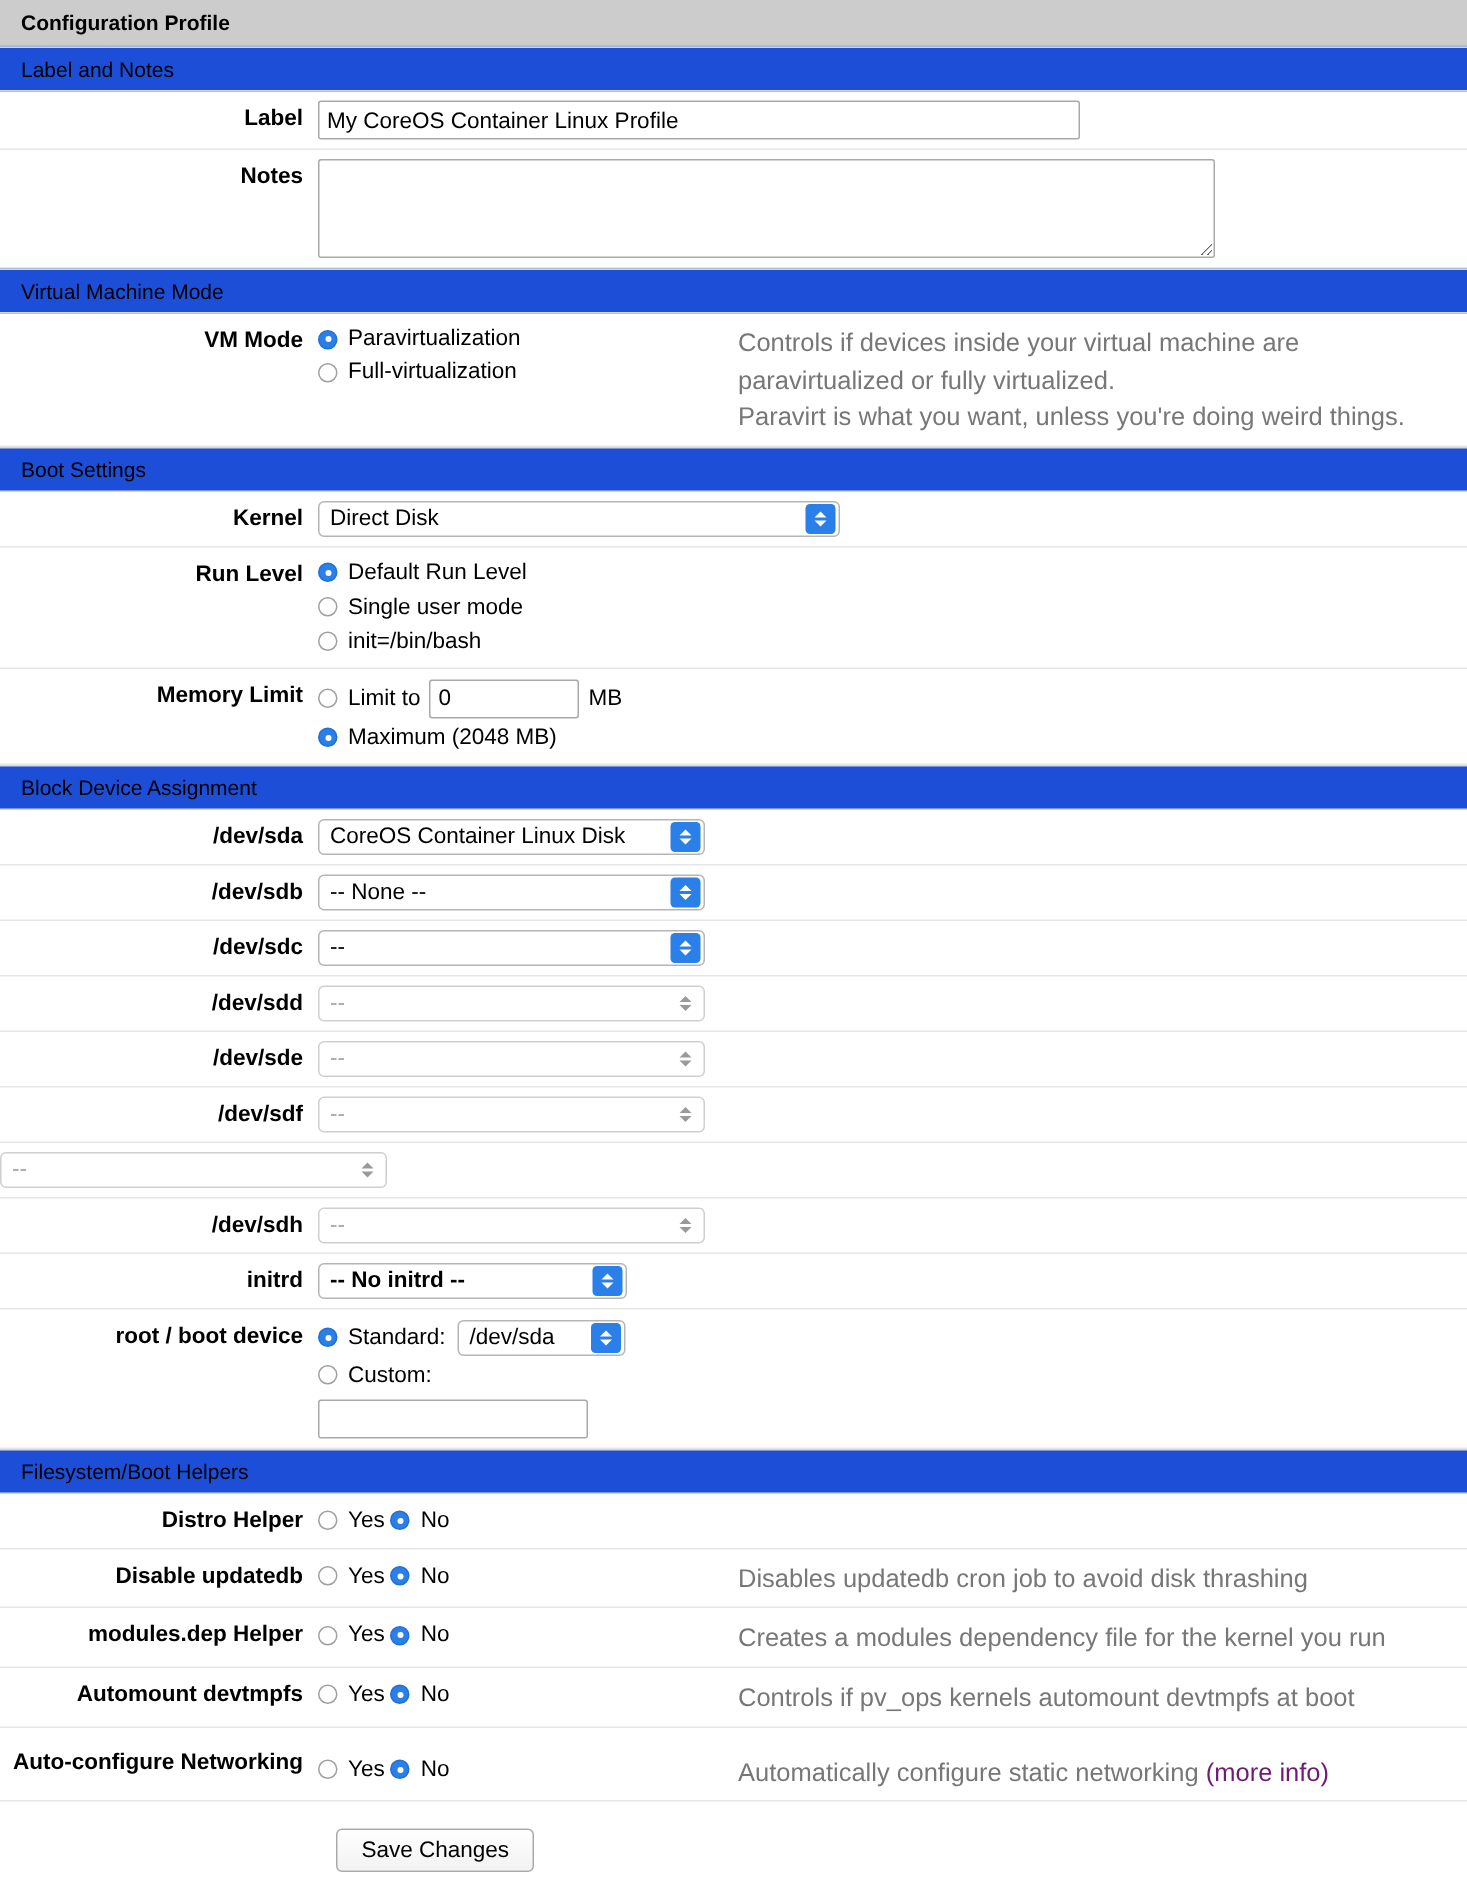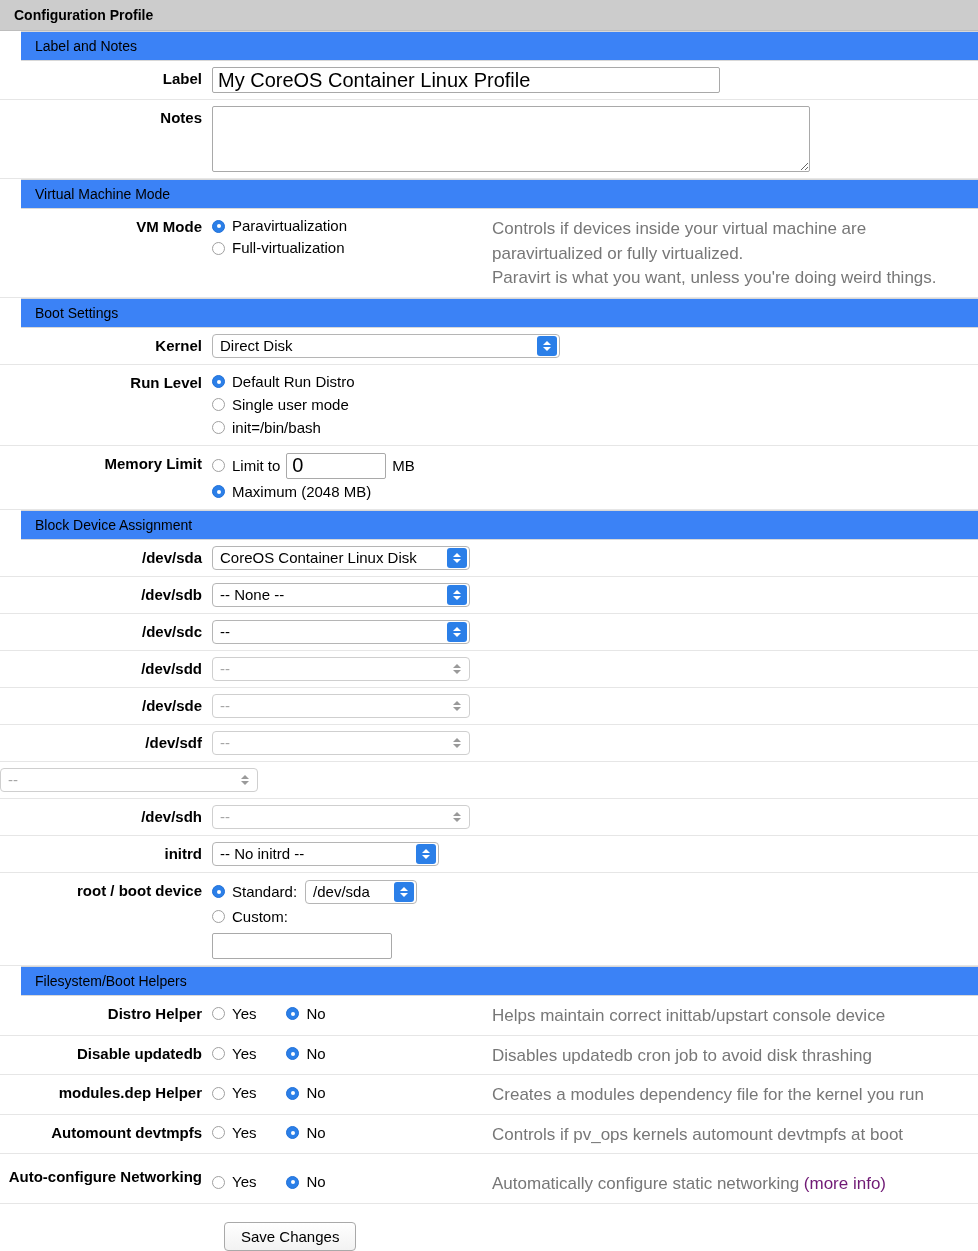--- a/index.html
+++ b/index.html
@@ -20,26 +20,25 @@
   }
   
   .title-bar {
     background: #cccccc;
     font-weight: bold;
     font-size: 14px;
     padding: 7px 0 7px 14px;
     border-bottom: 1px solid #bdbdbd;
   }
   .section-bar {
-    background: #3b82f6;
+    background: #1d4ed8;
     font-size: 14px;
     padding: 6px 0 6px 14px;
     border-top: 1px solid #d8d8d8;
     border-bottom: 1px solid #d8d8d8;
-    margin-left: 21px;
   }
   
   .row {
     display: flex;
     align-items: flex-start;
     border-bottom: 1px solid #e6e6e6;
     min-height: 30px;
   }
   .lbl {
     width: 212px;
@@ -65,21 +64,21 @@
     padding-top: 9px;
     margin-left: 0;
   }
   .help-col {
     width: 470px;
     min-width: 470px;
   }
   
   input[type=text] {
     font-family: "Liberation Sans", sans-serif;
-    font-size: 20px;
+    font-size: 15px;
     padding: 3px 5px;
     border: 1px solid #a9a9a9;
     border-radius: 2px;
     background: #fff;
     color: #000;
     box-sizing: border-box;
     height: 26px;
   }
   input.label-input { width: 508px; }
   input.limit-input { width: 100px; }
@@ -168,24 +167,24 @@
     color: #a6a6a6;
     border-color: #cfcfcf;
   }
   .sel.disabled .arrows {
     background: transparent;
   }
   .sel.disabled .arrows .up { border-bottom-color: #9a9a9a; }
   .sel.disabled .arrows .dn { border-top-color: #9a9a9a; }
   .sel.w-kernel { width: 348px; }
   .sel.w-dev { width: 258px; }
-  .sel.w-initrd { width: 227px; }
+  .sel.w-initrd { width: 206px; font-weight: bold; }
   .sel.w-root { width: 112px; }
   
-  .yesno { display: flex; align-items: center; gap: 30px; padding-top: 2px; }
+  .yesno { display: flex; align-items: center; gap: 4px; padding-top: 2px; }
   .yesno .radio-line { margin: 0; }
   
   .save-wrap {
     padding: 18px 0 20px 224px;
   }
   .btn {
     font-family: "Liberation Sans", sans-serif;
     font-size: 15px;
     padding: 5px 16px;
     border: 1px solid #a9a9a9;
@@ -255,21 +254,21 @@
           </span>
       </div>
     </div>
   </div>
 
   <div class="row">
     <div class="lbl">Run Level</div>
     <div class="fld fld-col">
       <div class="radio-line">
         <span class="radio checked"></span>
-        <span class="radio-text">Default Run Distro</span>
+        <span class="radio-text">Default Run Level</span>
       </div>
       <div class="radio-line">
         <span class="radio"></span>
         <span class="radio-text">Single user mode</span>
       </div>
       <div class="radio-line">
         <span class="radio"></span>
         <span class="radio-text">init=/bin/bash</span>
       </div>
     </div>
@@ -443,21 +442,20 @@
           <div class="radio-line">
             <span class="radio"></span>
             <span class="radio-text">Yes</span>
           </div>
           <div class="radio-line">
             <span class="radio checked"></span>
             <span class="radio-text">No</span>
           </div>
         </div>
       </div>
-      <div class="helptext" style="padding-top:2px;">Helps maintain correct inittab/upstart console device</div>
     </div>
   </div>
 
   <div class="row">
     <div class="lbl">Disable updatedb</div>
     <div class="fld">
       <div class="help-col" style="width:280px;min-width:280px;">
         <div class="yesno">
           <div class="radio-line">
             <span class="radio"></span>

